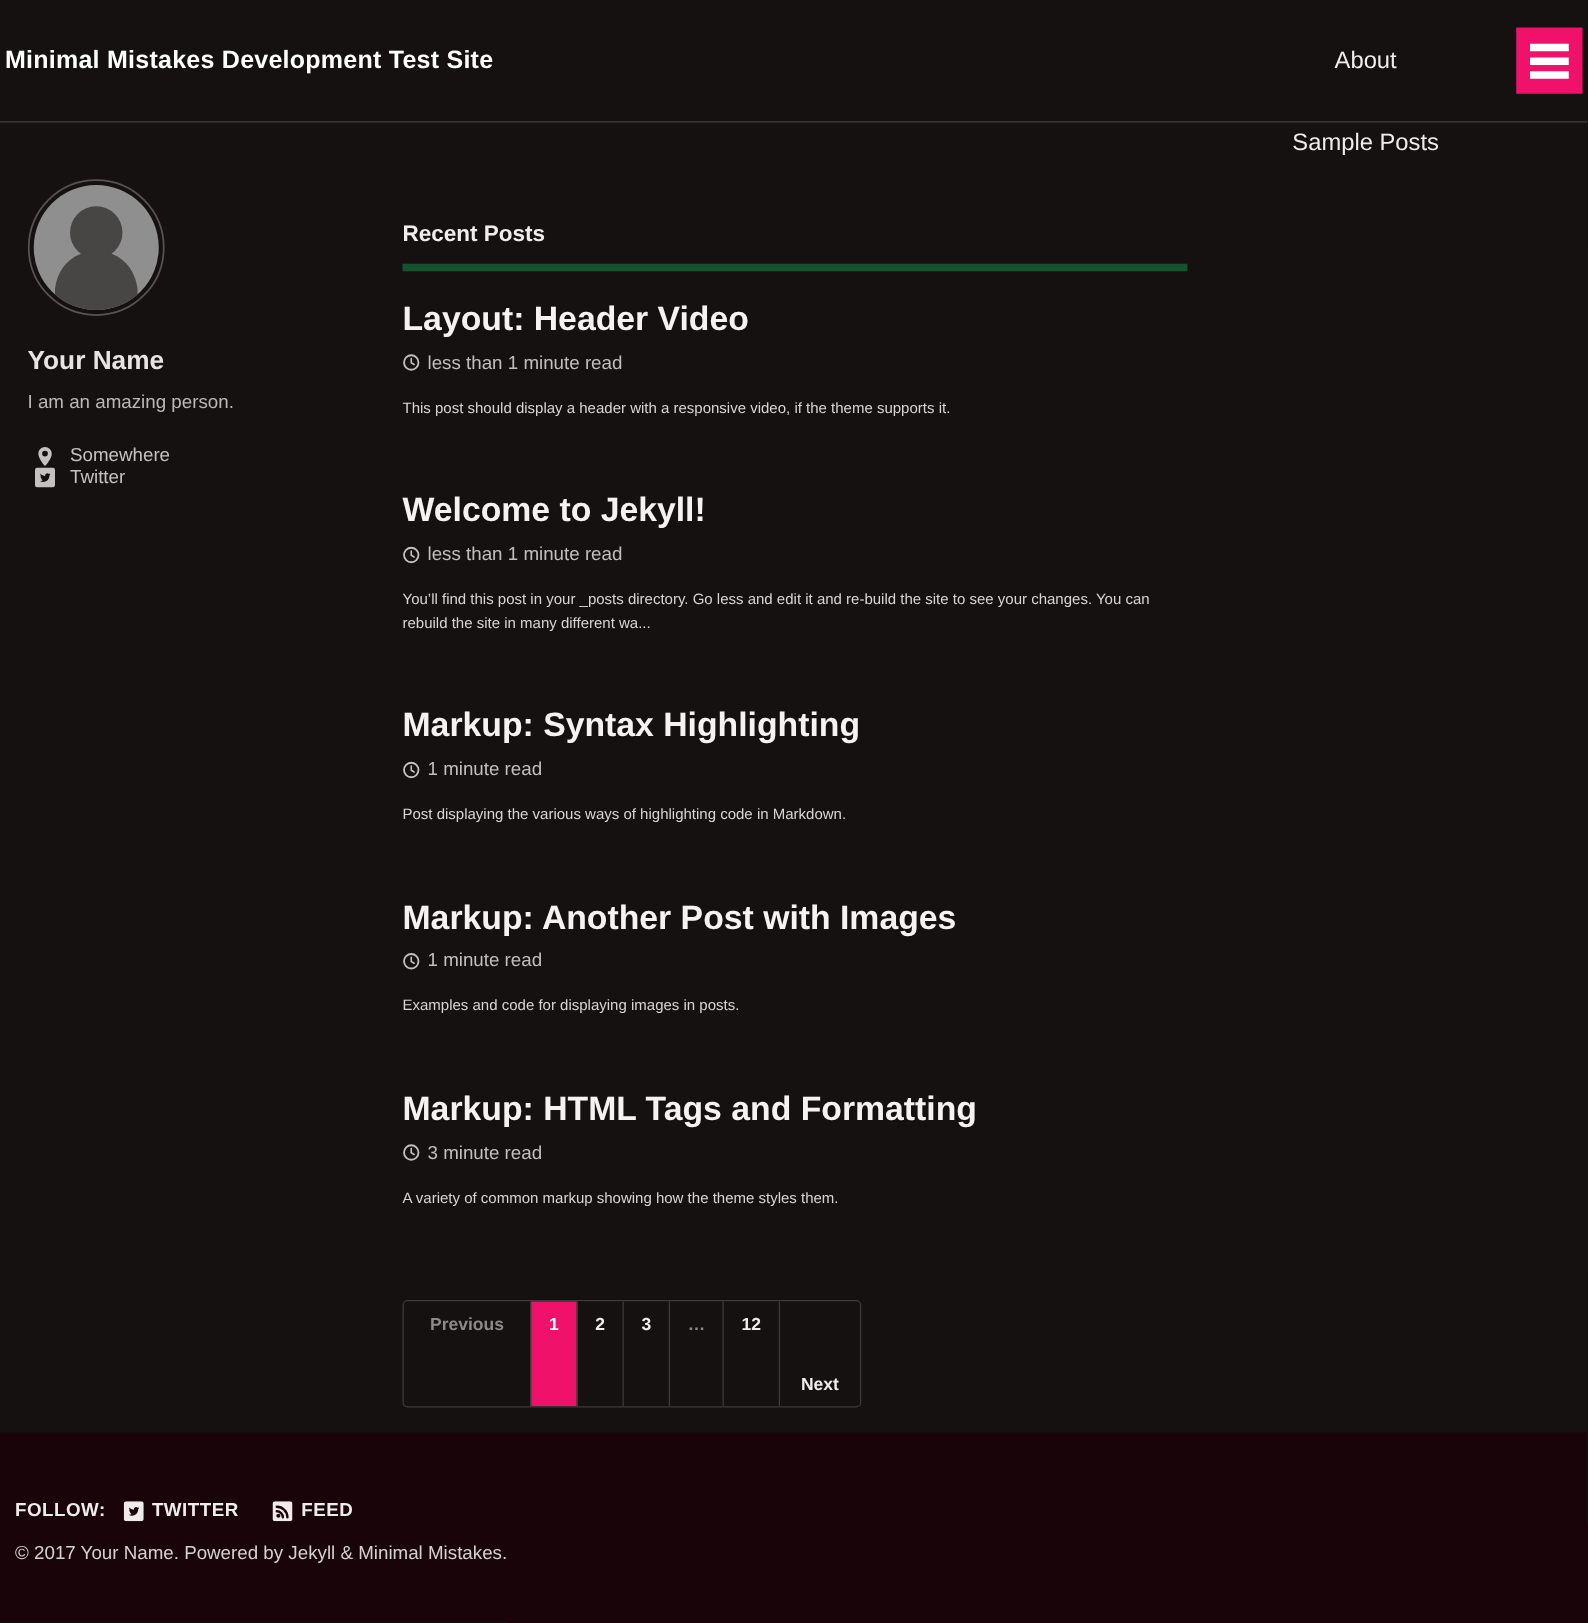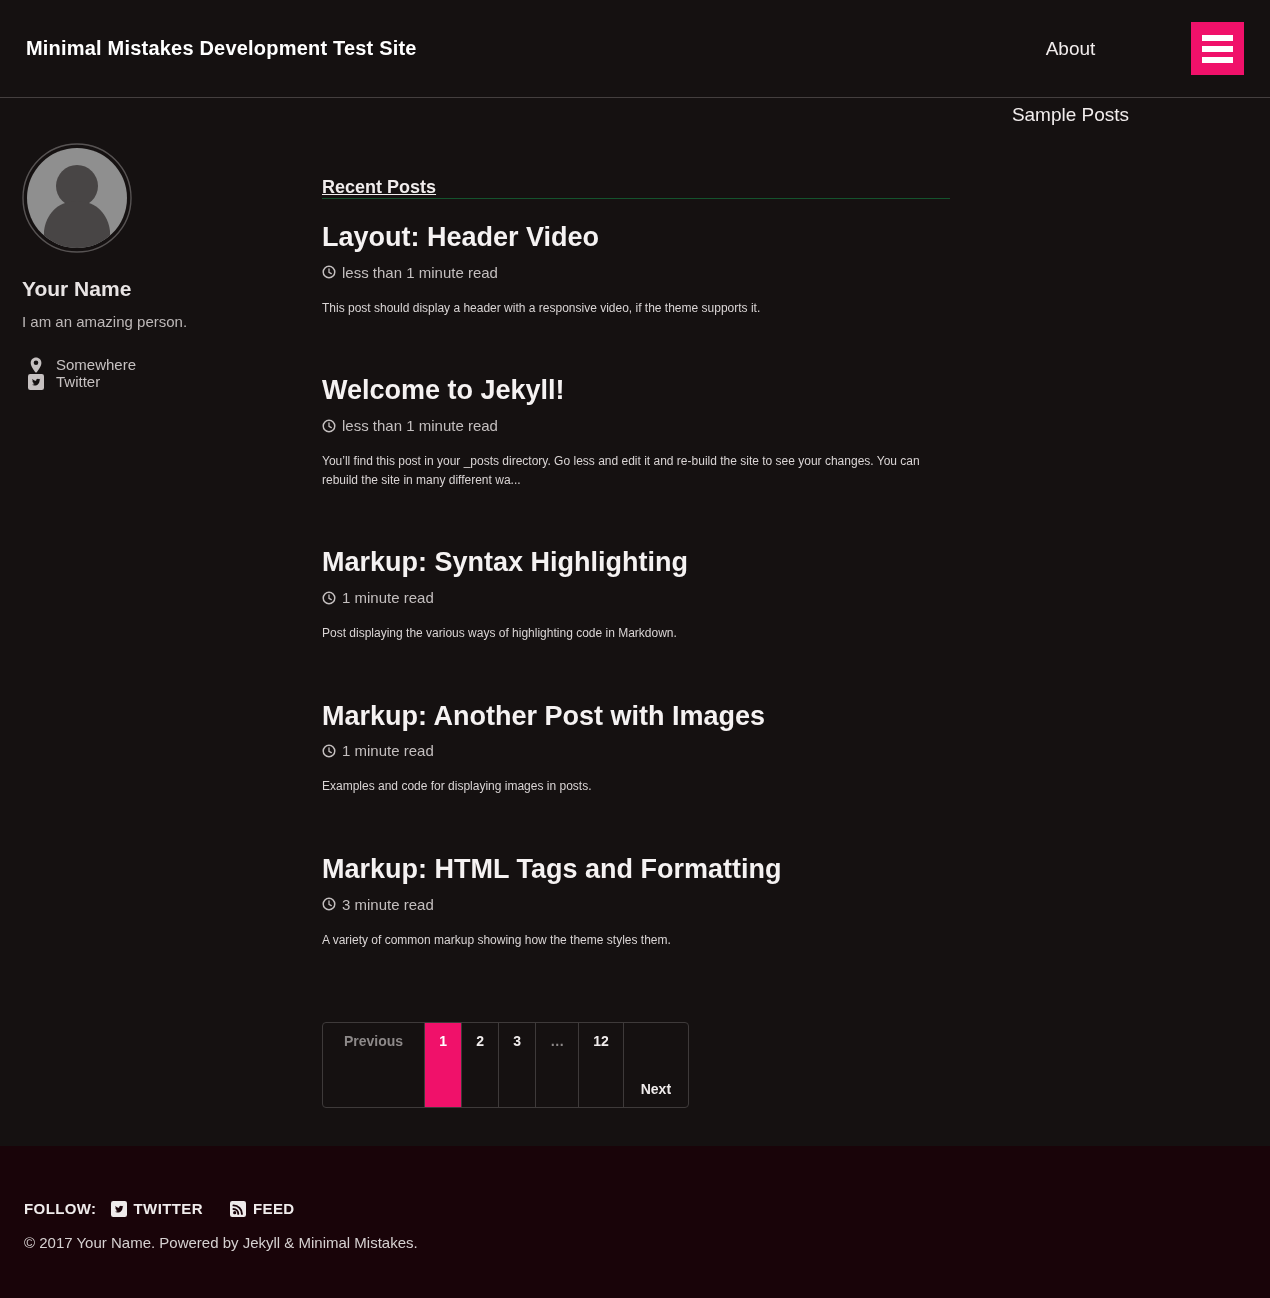--- a/index.html
+++ b/index.html
@@ -12,21 +12,21 @@
     display:flex; flex-direction:column;
     overflow:hidden;
   }
   a { text-decoration:none; color:inherit; cursor:pointer; }
 
   
   .masthead {
     height:98px; flex:0 0 98px;
     border-bottom:1px solid #443f3f;
     display:flex; align-items:center;
-    padding:0 26px;
+    padding:0 4px;
     background:#151111;
   }
   .site-title { font-size:20px; font-weight:bold; color:#ffffff; letter-spacing:.2px; }
   .primary-nav { margin-left:auto; display:flex; align-items:center; gap:44px; margin-right:45px;flex-direction:column; }
   .primary-nav a { font-size:19px; color:#f1ecec; font-weight:400; }
   .hamburger {
     width:53px; height:53px; border:none; cursor:pointer;
     background:var(--accent);
     display:flex; flex-direction:column; justify-content:center; align-items:center; gap:5px;
   }
@@ -47,21 +47,21 @@
   .author-bio { margin-top:12px; font-size:15px; color:#bdb8b8; }
   .author-links { margin-top:26px; display:flex; flex-direction:column; }
   .author-link { display:flex; align-items:center; gap:12px; font-size:15px; color:#c6c1c1; padding-left:6px; }
   .author-link .icn { width:16px; height:16px; display:inline-flex; color:#c6c1c1; }
   .author-link .icn svg { width:100%; height:100%; }
 
   
   .main-col { width:628px; flex:0 0 628px; margin-top:34px; }
   .archive-heading {
     font-size:18px; font-weight:bold; color:#f1eded;
-    border-bottom:1px solid #14532d;text-decoration:underline;
+    padding-bottom:13px; border-bottom:6px solid #14532d;
   }
   .post-item { margin-top:22px; margin-bottom:57px; }
   .post-title { font-size:27px; font-weight:bold; color:#f5f2f2; line-height:1.25; display:inline-block; }
   .post-meta { margin-top:9px; font-size:15px; color:#c4bfbf; display:flex; align-items:center; gap:6px; }
   .post-meta .icn { width:14px; height:14px; display:inline-flex; color:#c4bfbf; }
   .post-meta .icn svg { width:100%; height:100%; }
   .post-excerpt { margin-top:18px; font-size:12px; color:#dad5d5; line-height:1.55; max-width:628px; }
 
   
   .pagination {
@@ -79,21 +79,21 @@
   .page-cell:last-child { border-right:none; }
   .page-cell.prev { padding:10px 21px; }
   .page-cell.next { padding:10px 17px;margin-top:48px; }
   .page-cell.disabled { color:#8d8989; cursor:default; }
   .page-cell.active { background:var(--accent); color:#ffffff; }
 
   
   .site-footer {
     flex:0 0 152px; height:152px;
     background:#190409;
-    padding:54px 24px 0;
+    padding:54px 12px 0;
   }
   .follow-row { display:flex; align-items:center; font-size:15px; font-weight:bold; color:#f0ecec; }
   .follow-label { letter-spacing:.4px; }
   .social-link { display:flex; align-items:center; gap:7px; color:#f0ecec; letter-spacing:.4px; }
   .social-link.twitter { margin-left:14px; }
   .social-link.feed { margin-left:27px; }
   .social-link .icn { width:16px; height:16px; display:inline-flex; color:#efebeb; }
   .social-link .icn svg { width:100%; height:100%; }
   .copyright { margin-top:17px; font-size:15px; font-weight:400; color:#d6d1d1; }
 </style>

